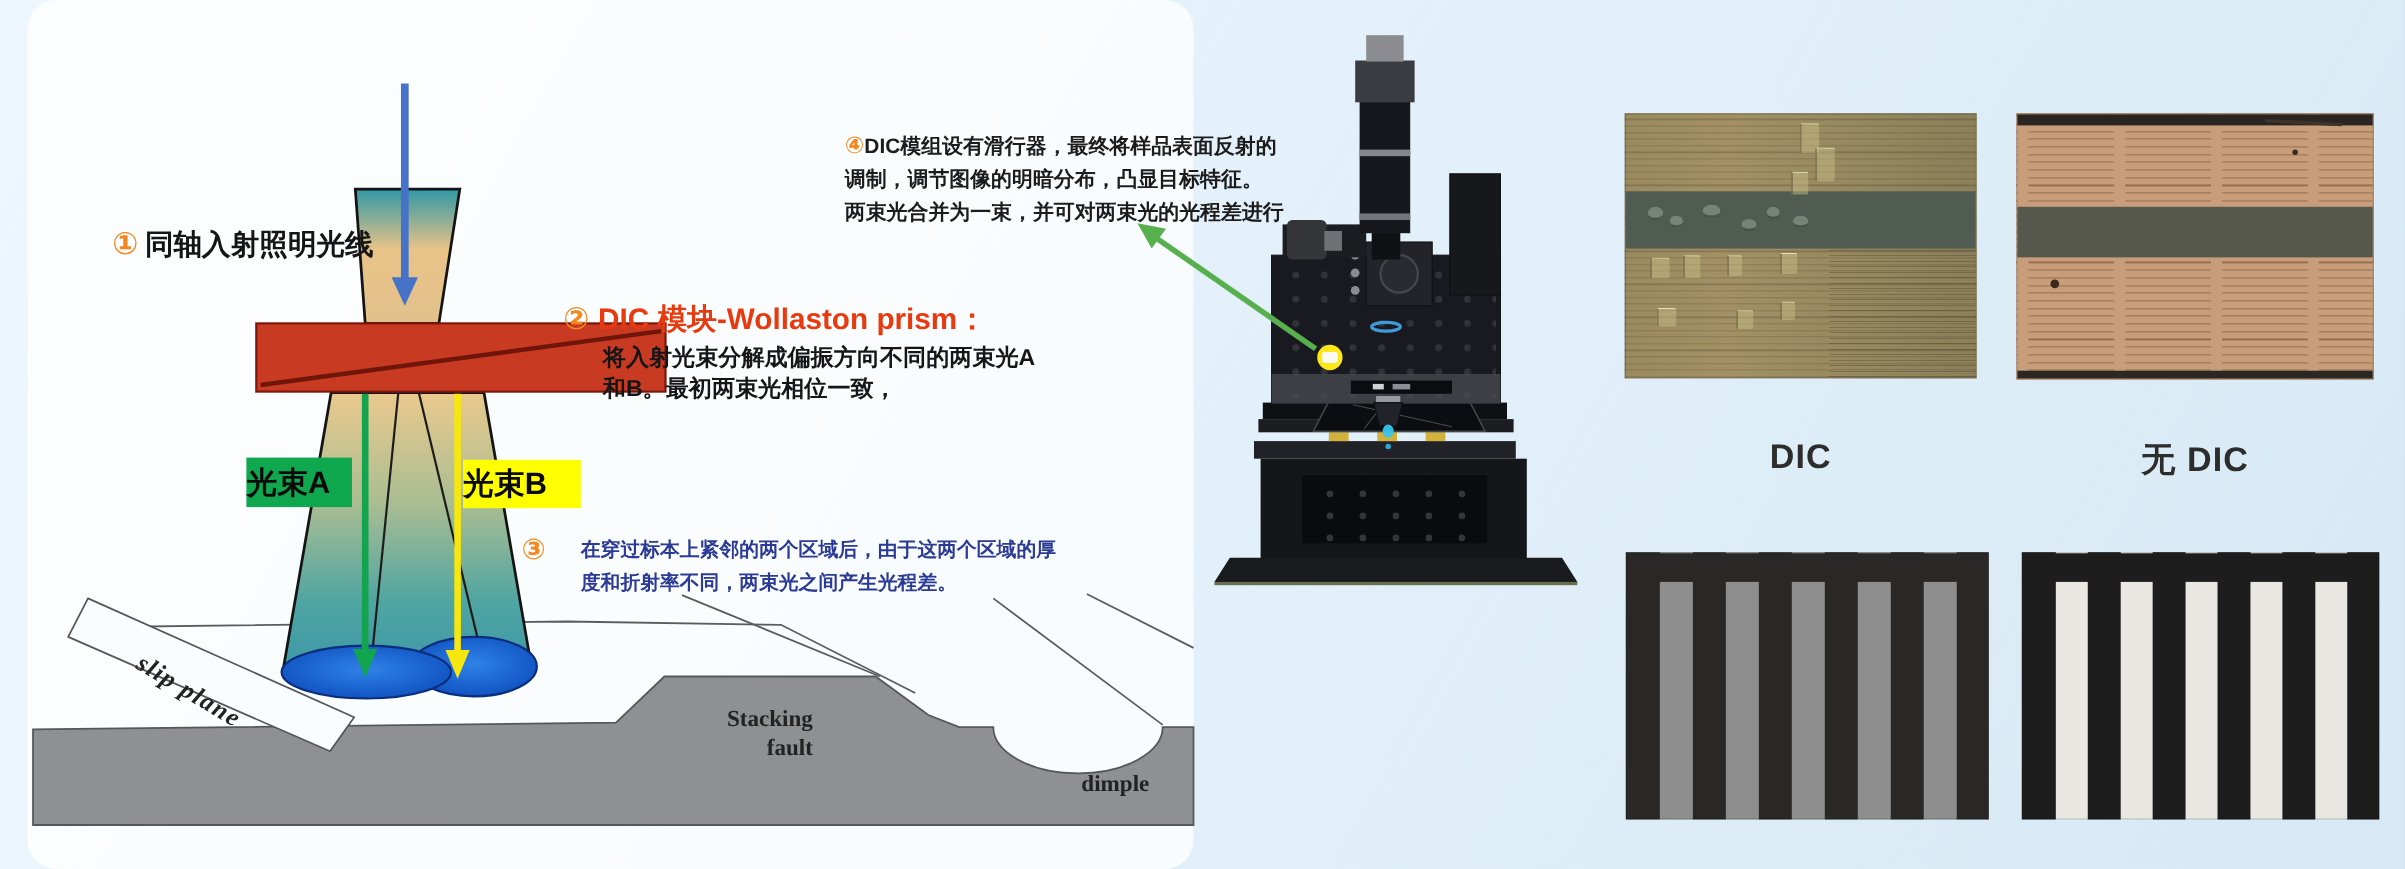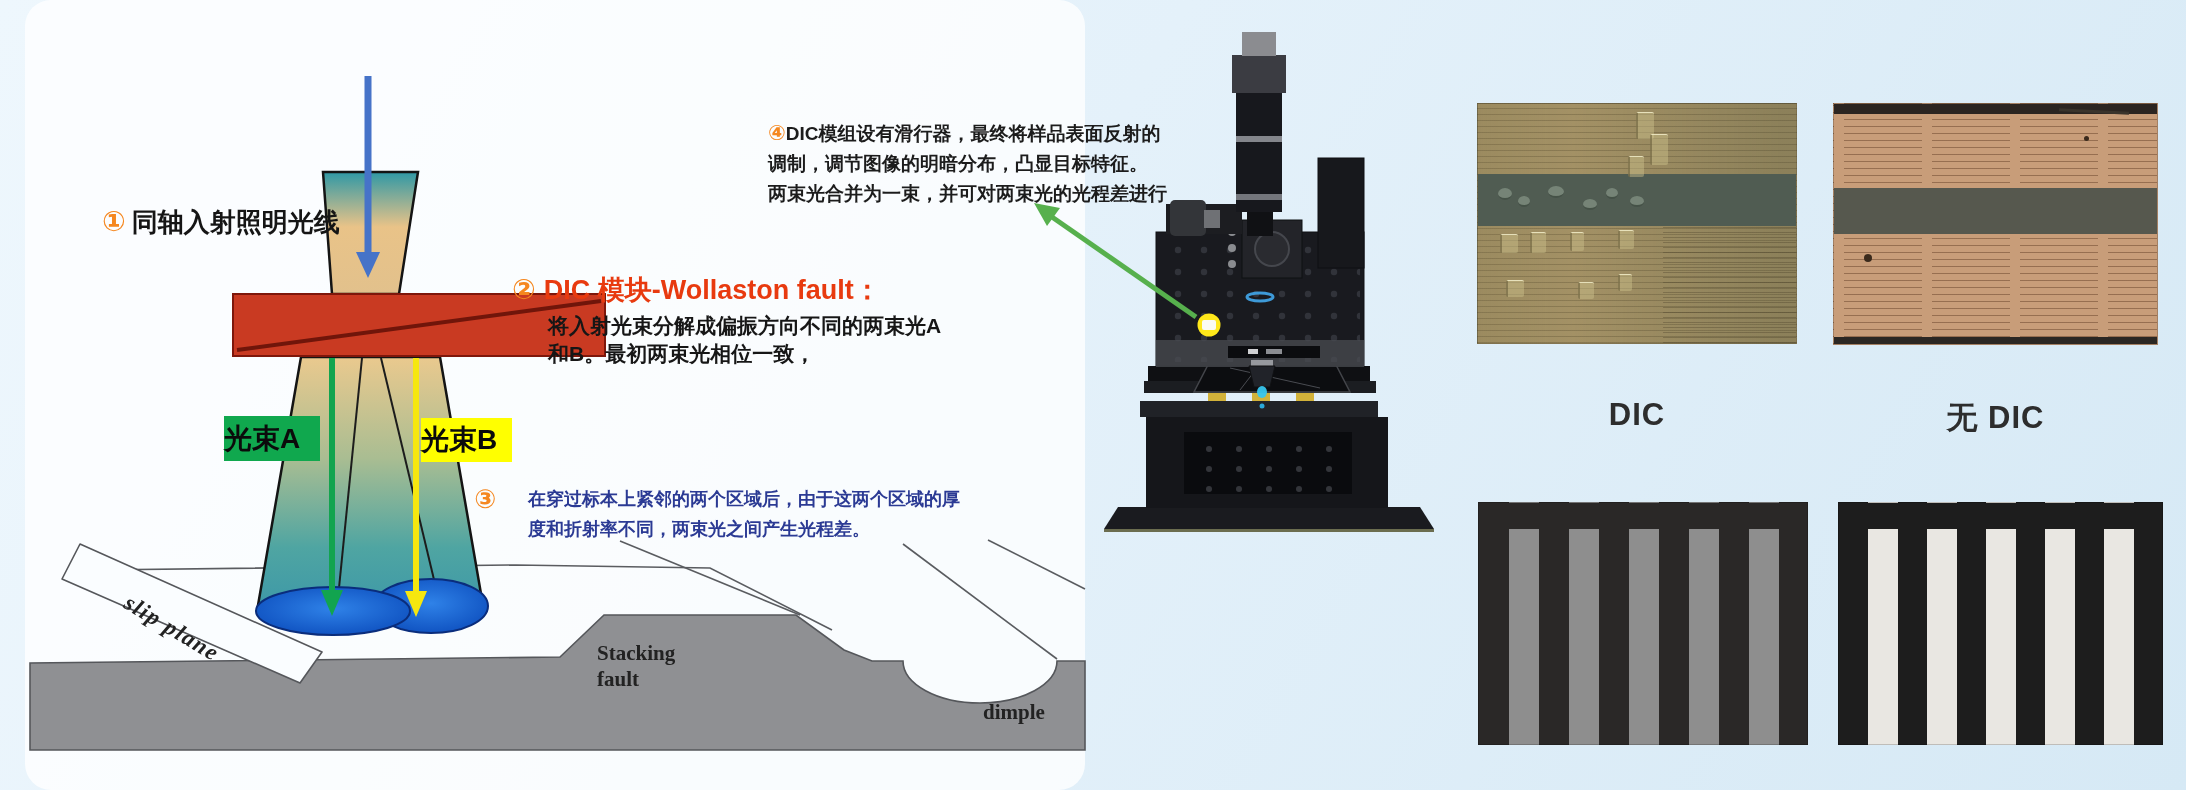--- a/index.html
+++ b/index.html
@@ -23,25 +23,25 @@
   .step2 .title{color:#e83a0f;font-weight:bold;font-size:27px;margin-left:8px;}
   .step2 .body{margin-left:36px;margin-top:4px;font-size:21px;font-weight:bold;color:#161616;line-height:28px;}
   .step3{left:474px;top:484px;display:flex;}
   .step3 .num{font-size:26px;margin-right:4px;}
   .step3 .body{font-size:18px;font-weight:bold;color:#2b3a94;line-height:30px;margin-left:28px;}
   .step4{left:768px;top:118px;font-size:19px;font-weight:bold;color:#1c1c1c;line-height:30px;}
   .step4 .num{font-size:21px;}
   
   .beam-label{position:absolute;font-weight:bold;color:#0b0b0b;}
   .beam-a{left:224px;top:416px;width:96px;height:45px;line-height:45px;font-size:28px;background:#10a84e;}
-  .beam-b{left:421px;top:418px;width:91px;height:44px;line-height:44px;font-size:28px;background:#ffff00;}
+  .beam-b{left:421px;top:418px;width:107px;height:44px;line-height:44px;font-size:28px;background:#ffff00;}
   
   .surf{position:absolute;color:#222;font-family:"Liberation Serif","DejaVu Serif",serif;font-weight:bold;}
   .slip{left:126px;top:588px;font-size:23px;font-style:italic;letter-spacing:1.5px;transform:rotate(31deg);transform-origin:left center;}
-  .stack{left:597px;top:640px;width:142px;text-align:left;font-size:21px;line-height:26px;}
+  .stack{left:597px;top:640px;width:142px;text-align:right;font-size:21px;line-height:26px;}
   .dimple{left:983px;top:700px;font-size:21px;}
   
   .photo{position:absolute;border:1px solid rgba(0,0,0,.18);box-sizing:border-box;}
   .photo-dic{left:1477px;top:103px;width:320px;height:241px;background-color:#a39165;
     background-image:linear-gradient(90deg,rgba(120,110,70,.18),rgba(0,0,0,0) 30%,rgba(60,70,50,.22) 95%),
       repeating-linear-gradient(0deg,rgba(70,60,35,.28) 0px,rgba(70,60,35,.28) 1px,rgba(0,0,0,0) 1px,rgba(0,0,0,0) 6px);}
   .photo-no-dic{left:1833px;top:103px;width:325px;height:242px;background-color:#c89d79;
     background-image:repeating-linear-gradient(90deg,#c89d79 0px,#c89d79 10px,rgba(200,157,121,0) 10px,rgba(200,157,121,0) 88px),
       repeating-linear-gradient(0deg,rgba(90,55,32,.45) 0px,rgba(90,55,32,.45) 1px,rgba(0,0,0,0) 1px,rgba(0,0,0,0) 7px);}
   .band{position:absolute;left:0;width:100%;}
@@ -181,21 +181,21 @@
       <polygon points="1034,203 1060,208 1047,226" fill="#57b04d"></polygon>
     </g>
   </svg>
 
   <div class="txt step1">
     <span class="num">①</span><span>同轴入射照明光线</span>
   </div>
 
   <div class="txt step2">
     <div>
-      <span class="num head">②</span><span class="title">DIC 模块-Wollaston fault：</span>
+      <span class="num head">②</span><span class="title">DIC 模块-Wollaston prism：</span>
     </div>
     <div class="body">
       <div>将入射光束分解成偏振方向不同的两束光A</div>
       <div>和B。最初两束光相位一致，</div>
     </div>
   </div>
 
   <div class="txt step3">
     <span class="num">③</span>
     <div class="body">

